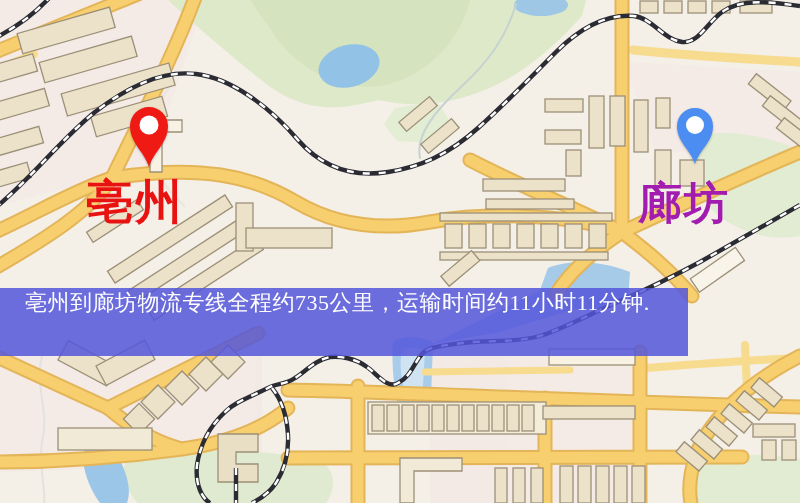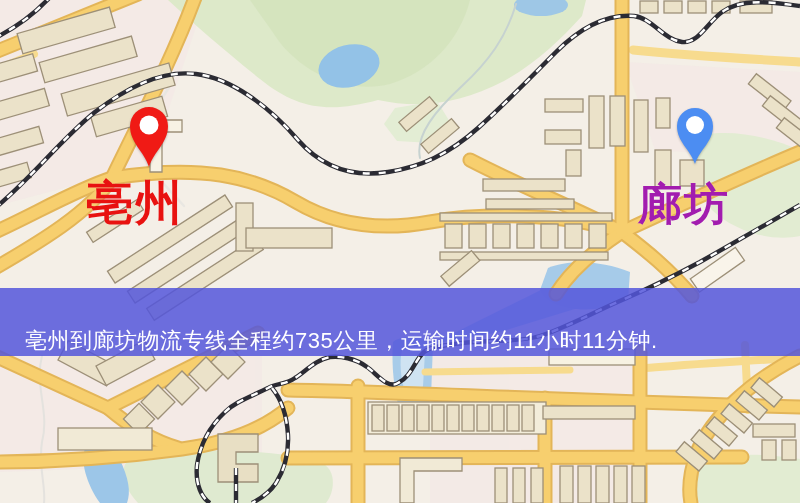--- a/index.html
+++ b/index.html
@@ -1,35 +1,35 @@
 <!DOCTYPE html>
 <html><head>
 <meta charset="utf-8">
 <style>
   html,body{margin:0;padding:0;background:#e9e6e0;}
   .stage{
     position:relative;width:800px;height:503px;overflow:hidden;
-    font-family:Liberation Sans, sans-serif;
+    font-family:Liberation Serif, serif;
     background:#f4efe7;
   }
   .stage svg.map{position:absolute;left:0;top:0;}
   .city-label{
     position:absolute;font-weight:bold;line-height:1;white-space:nowrap;
     letter-spacing:2px;text-shadow:0 0 1px rgba(255,255,255,.4);
     user-select:none;
   }
   .city-label.origin{left:86px;top:179px;font-size:47px;color:#e81210;}
   .city-label.dest{left:638px;top:182px;font-size:44px;color:#a21caf;}
   .pin{position:absolute;filter:drop-shadow(0 1px 1px rgba(0,0,0,.25));}
   .pin.origin{left:122px;top:99px;}
   .pin.dest{left:669px;top:100px;}
   .banner{
-    position:absolute;left:0;top:288px;width:800px;height:68px;
+    position:absolute;left:0;top:288px;width:688px;height:68px;
     background:rgba(84,86,218,0.85);
-    display:flex;align-items:flex-end;
+    display:flex;align-items:flex-start;
   }
   .banner .banner-text{
     color:#ffffff;font-size:22px;letter-spacing:.5px;
     padding-left:25px;white-space:nowrap;
   }
 </style>
 </head>
 <body>
 
 <div class="stage">

